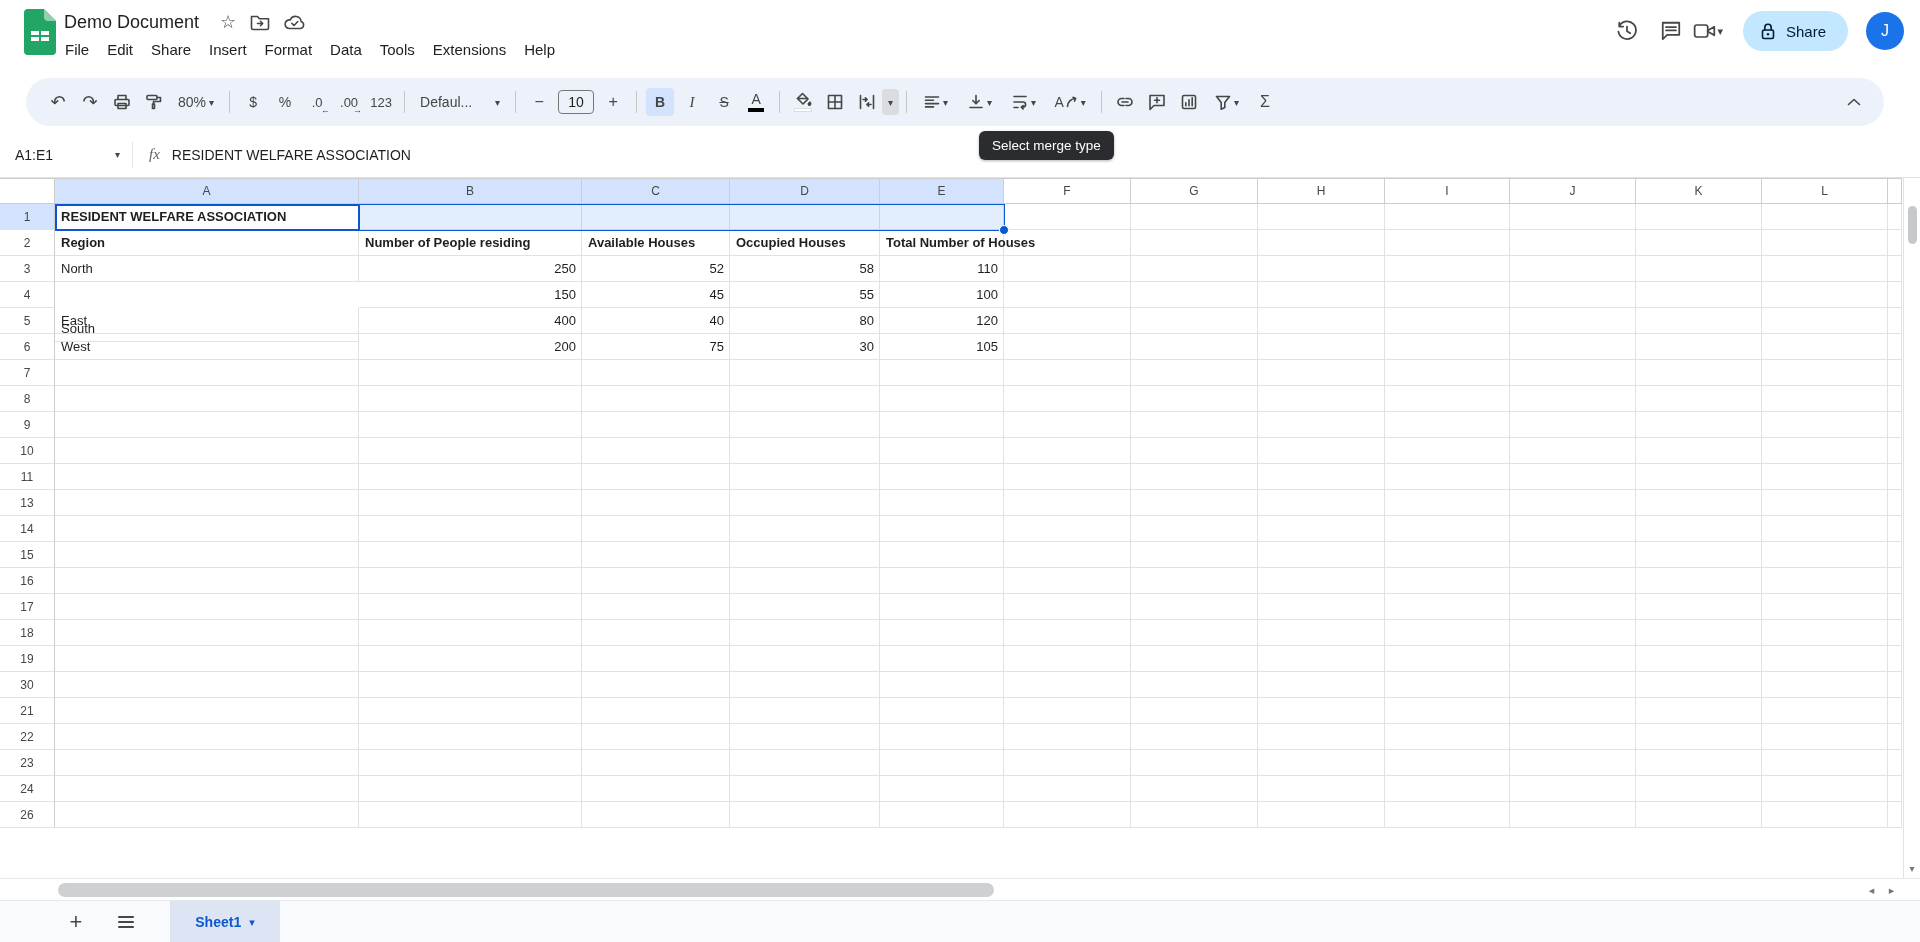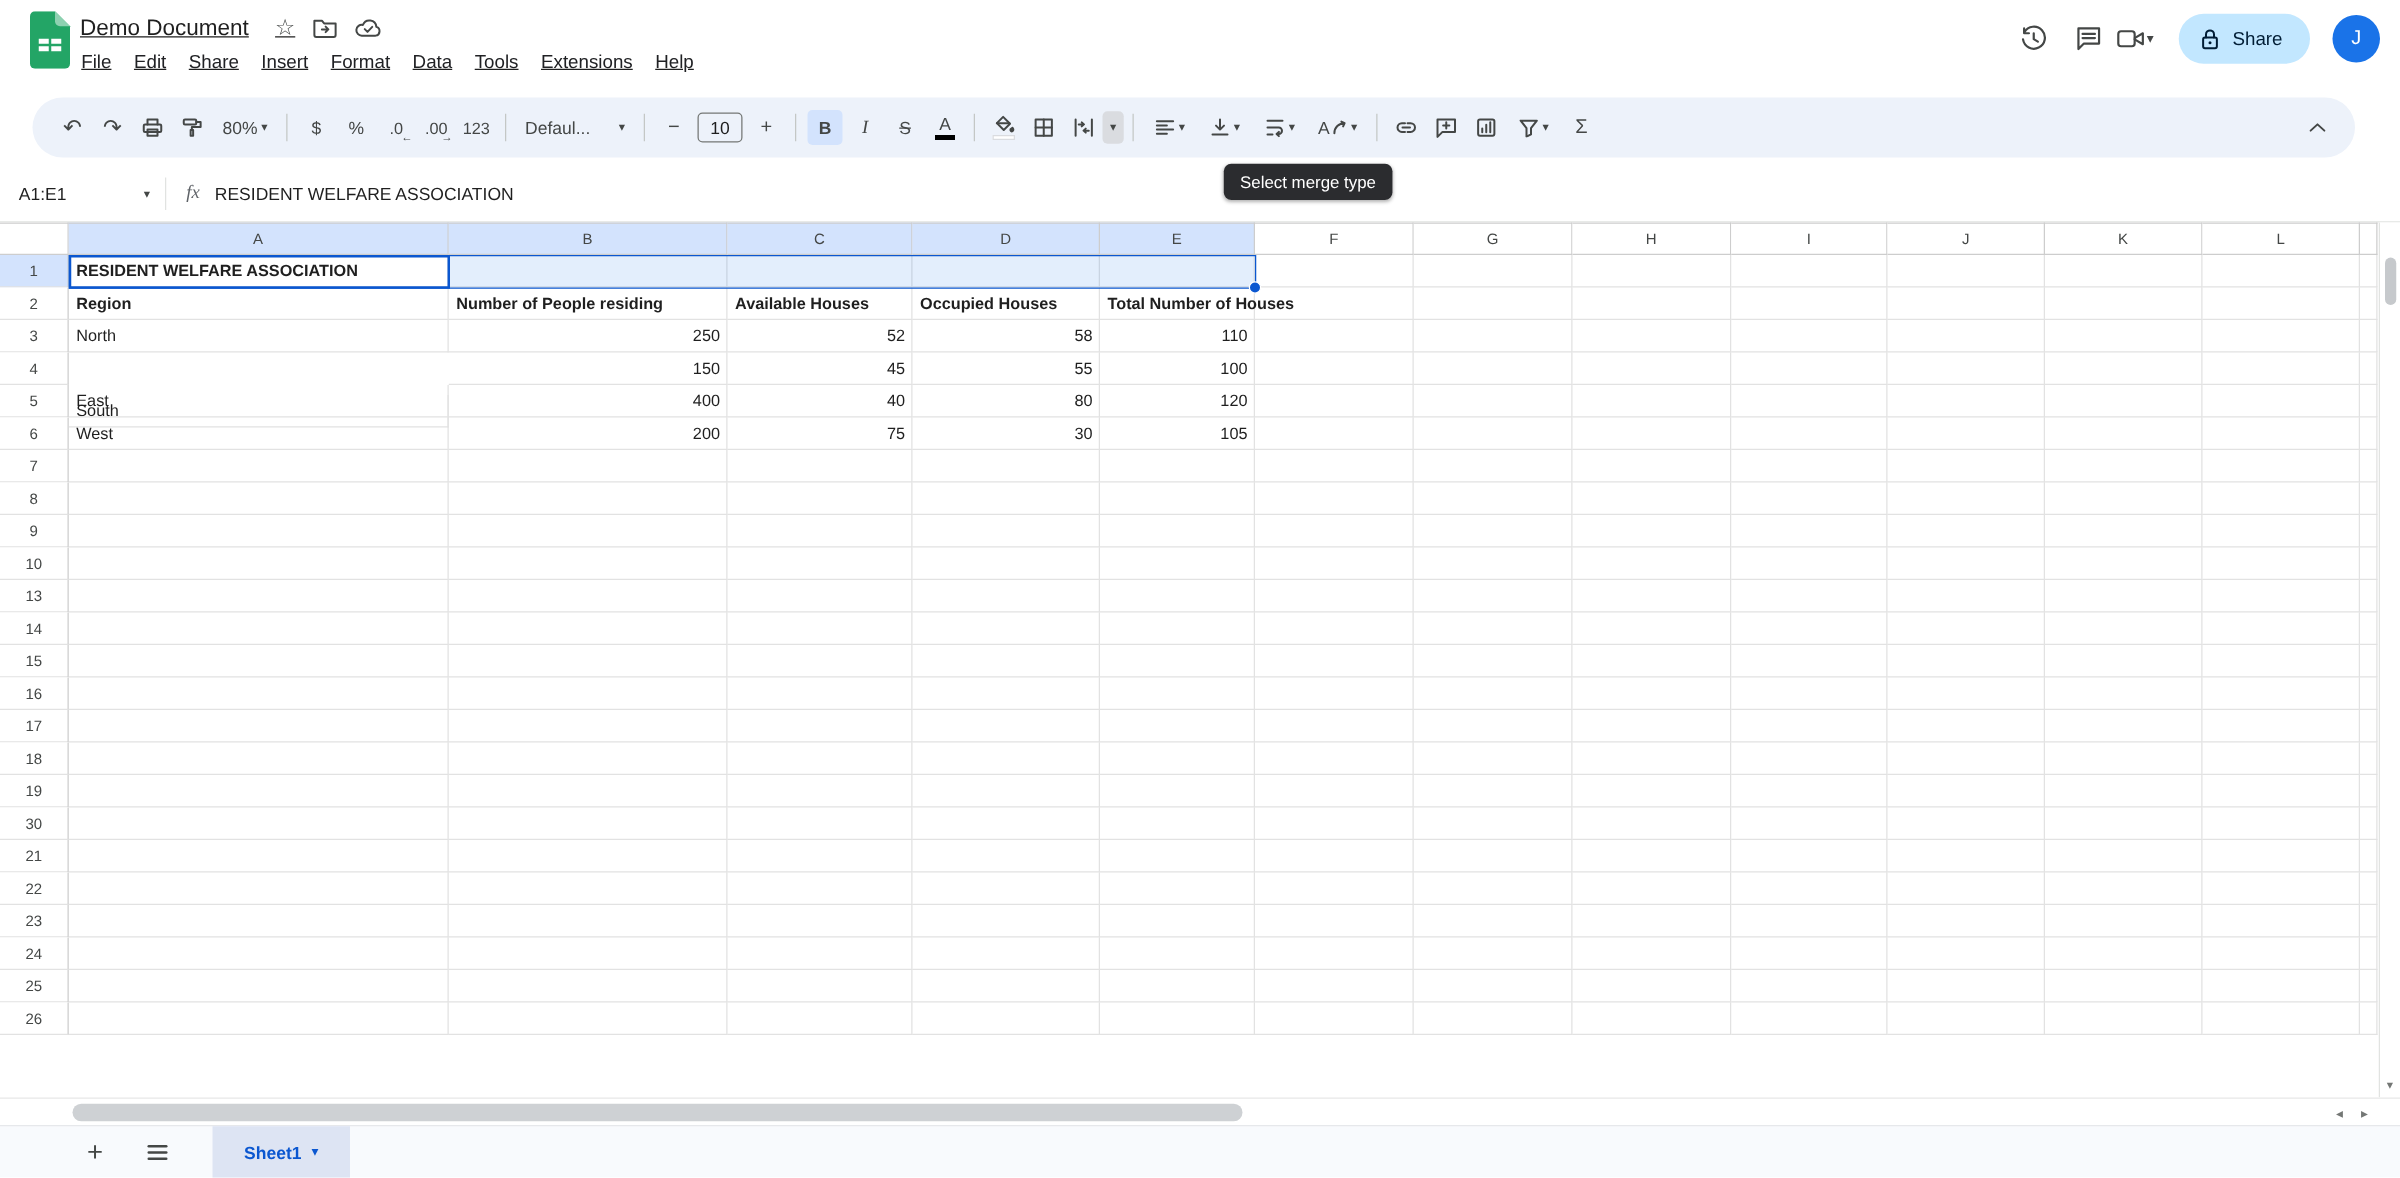--- a/index.html
+++ b/index.html
@@ -4,21 +4,21 @@
 <style>
   * { margin:0; padding:0; box-sizing:border-box; }
   html,body { width:1920px; height:942px; }
   body { position:relative; overflow:hidden; background:#fff; font-family:"Liberation Sans", sans-serif; color:#1f1f1f; }
   svg { display:block; }
   .ic { stroke:#444746; stroke-width:1.6; fill:none; stroke-linecap:round; stroke-linejoin:round; }
 
   
   .topbar { position:absolute; left:0; top:0; width:1920px; height:64px; background:#fff; display:flex; }
   .logo { position:absolute; left:24px; top:9px; width:34px; height:46px; cursor:pointer; }
-  .title-block { position:absolute; left:64px; top:8px;text-decoration:underline; }
+  .title-block { position:absolute; left:64px; top:8px; }
   .title-row { display:flex; align-items:center; height:28px; }
   .doc-title { font-size:18px; color:#1f1f1f; margin-right:14px; }
   .title-ic { color:#444746; margin:0 7px; font-size:18px; line-height:18px; cursor:pointer; }
   .menubar { display:flex; height:26px; align-items:center; }
   .menu-item { font-size:15px; color:#202124; padding:2px 9px; border-radius:6px; cursor:pointer; }
   .menu-item:first-child { padding-left:1px; }
   .topbar-right { position:absolute; right:16px; top:8px; height:46px; display:flex; align-items:center; }
   .tr-btn { width:44px; height:44px; display:flex; align-items:center; justify-content:center; border-radius:50%; cursor:pointer; }
   .cam-wrap { display:flex; align-items:center; margin-right:14px; cursor:pointer; }
   .caret { font-size:11px; color:#444746; line-height:10px; }
@@ -490,20 +490,36 @@
         <div class="cell" style="width: 127px;"></div>
         <div class="cell" style="width: 127px;"></div>
         <div class="cell" style="width: 127px;"></div>
         <div class="cell" style="width: 125px;"></div>
         <div class="cell" style="width: 126px;"></div>
         <div class="cell" style="width: 126px;"></div>
         <div class="cell" style="width: 126px;"></div>
         <div class="cell" style="width: 14px;"></div>
       </div>
       <div class="grow">
+        <div class="gutter">11</div>
+        <div class="cell" style="width: 304px;"></div>
+        <div class="cell" style="width: 223px;"></div>
+        <div class="cell" style="width: 148px;"></div>
+        <div class="cell" style="width: 150px;"></div>
+        <div class="cell" style="width: 124px;"></div>
+        <div class="cell" style="width: 127px;"></div>
+        <div class="cell" style="width: 127px;"></div>
+        <div class="cell" style="width: 127px;"></div>
+        <div class="cell" style="width: 125px;"></div>
+        <div class="cell" style="width: 126px;"></div>
+        <div class="cell" style="width: 126px;"></div>
+        <div class="cell" style="width: 126px;"></div>
+        <div class="cell" style="width: 14px;"></div>
+      </div>
+      <div class="grow">
         <div class="gutter">13</div>
         <div class="cell" style="width: 304px;"></div>
         <div class="cell" style="width: 223px;"></div>
         <div class="cell" style="width: 148px;"></div>
         <div class="cell" style="width: 150px;"></div>
         <div class="cell" style="width: 124px;"></div>
         <div class="cell" style="width: 127px;"></div>
         <div class="cell" style="width: 127px;"></div>
         <div class="cell" style="width: 127px;"></div>
         <div class="cell" style="width: 125px;"></div>
@@ -667,36 +683,20 @@
         <div class="cell" style="width: 127px;"></div>
         <div class="cell" style="width: 127px;"></div>
         <div class="cell" style="width: 125px;"></div>
         <div class="cell" style="width: 126px;"></div>
         <div class="cell" style="width: 126px;"></div>
         <div class="cell" style="width: 126px;"></div>
         <div class="cell" style="width: 14px;"></div>
       </div>
       <div class="grow">
         <div class="gutter">24</div>
-        <div class="cell" style="width: 304px;"></div>
-        <div class="cell" style="width: 223px;"></div>
-        <div class="cell" style="width: 148px;"></div>
-        <div class="cell" style="width: 150px;"></div>
-        <div class="cell" style="width: 124px;"></div>
-        <div class="cell" style="width: 127px;"></div>
-        <div class="cell" style="width: 127px;"></div>
-        <div class="cell" style="width: 127px;"></div>
-        <div class="cell" style="width: 125px;"></div>
-        <div class="cell" style="width: 126px;"></div>
-        <div class="cell" style="width: 126px;"></div>
-        <div class="cell" style="width: 126px;"></div>
-        <div class="cell" style="width: 14px;"></div>
-      </div>
-      <div class="grow">
-        <div class="gutter">25</div>
         <div class="cell" style="width: 304px;"></div>
         <div class="cell" style="width: 223px;"></div>
         <div class="cell" style="width: 148px;"></div>
         <div class="cell" style="width: 150px;"></div>
         <div class="cell" style="width: 124px;"></div>
         <div class="cell" style="width: 127px;"></div>
         <div class="cell" style="width: 127px;"></div>
         <div class="cell" style="width: 127px;"></div>
         <div class="cell" style="width: 125px;"></div>
         <div class="cell" style="width: 126px;"></div>

